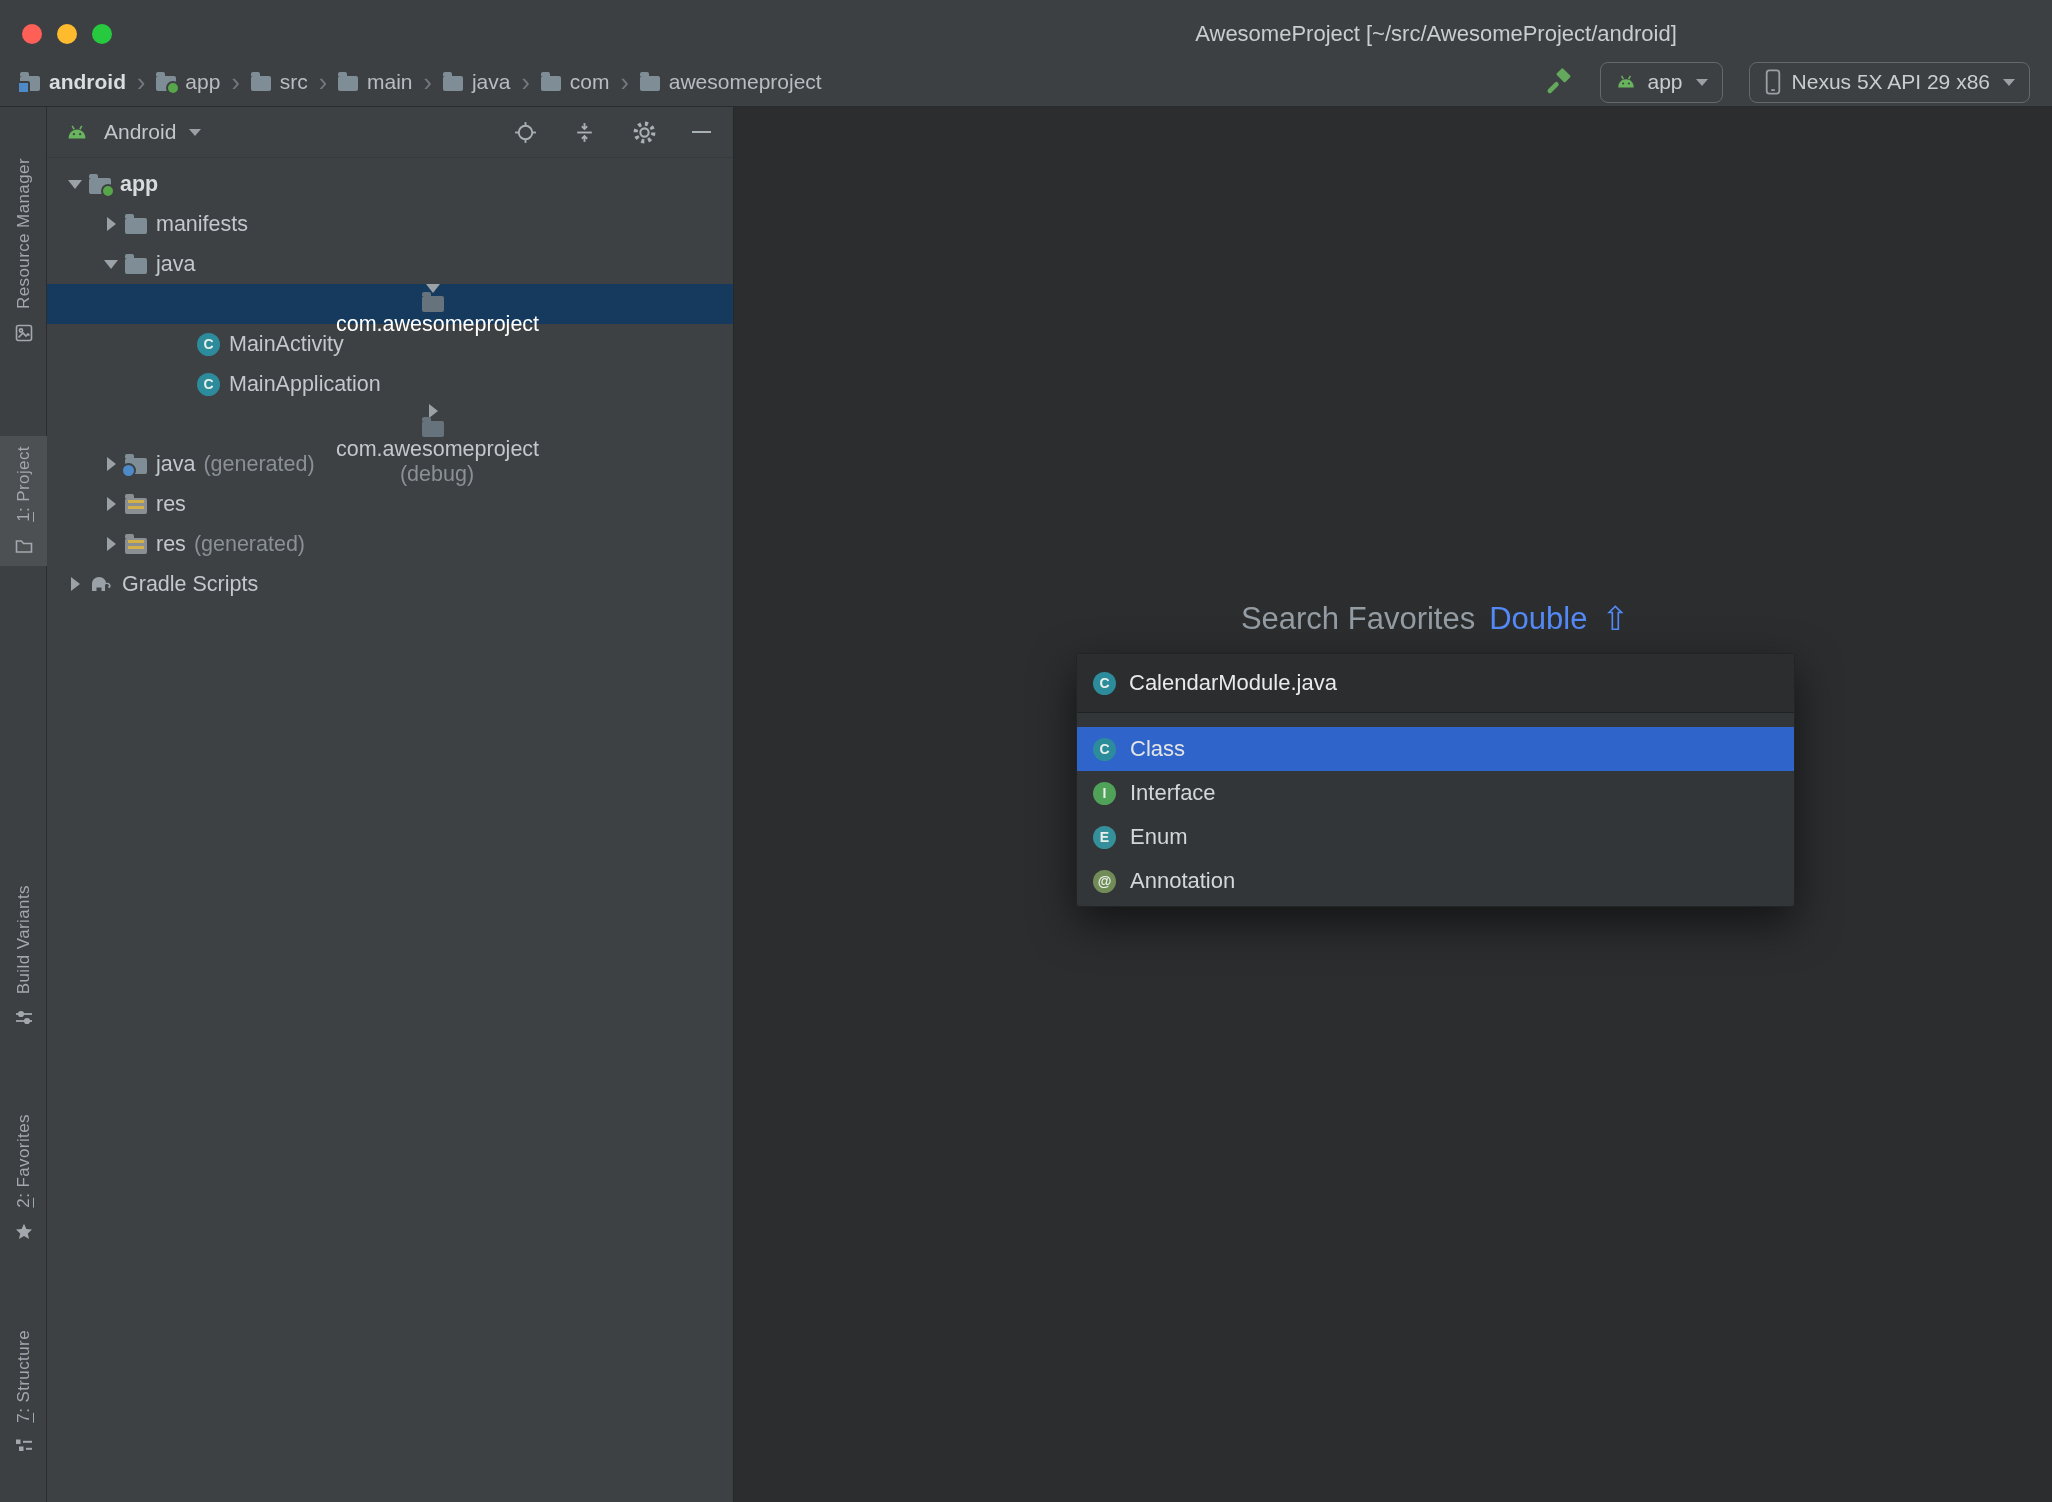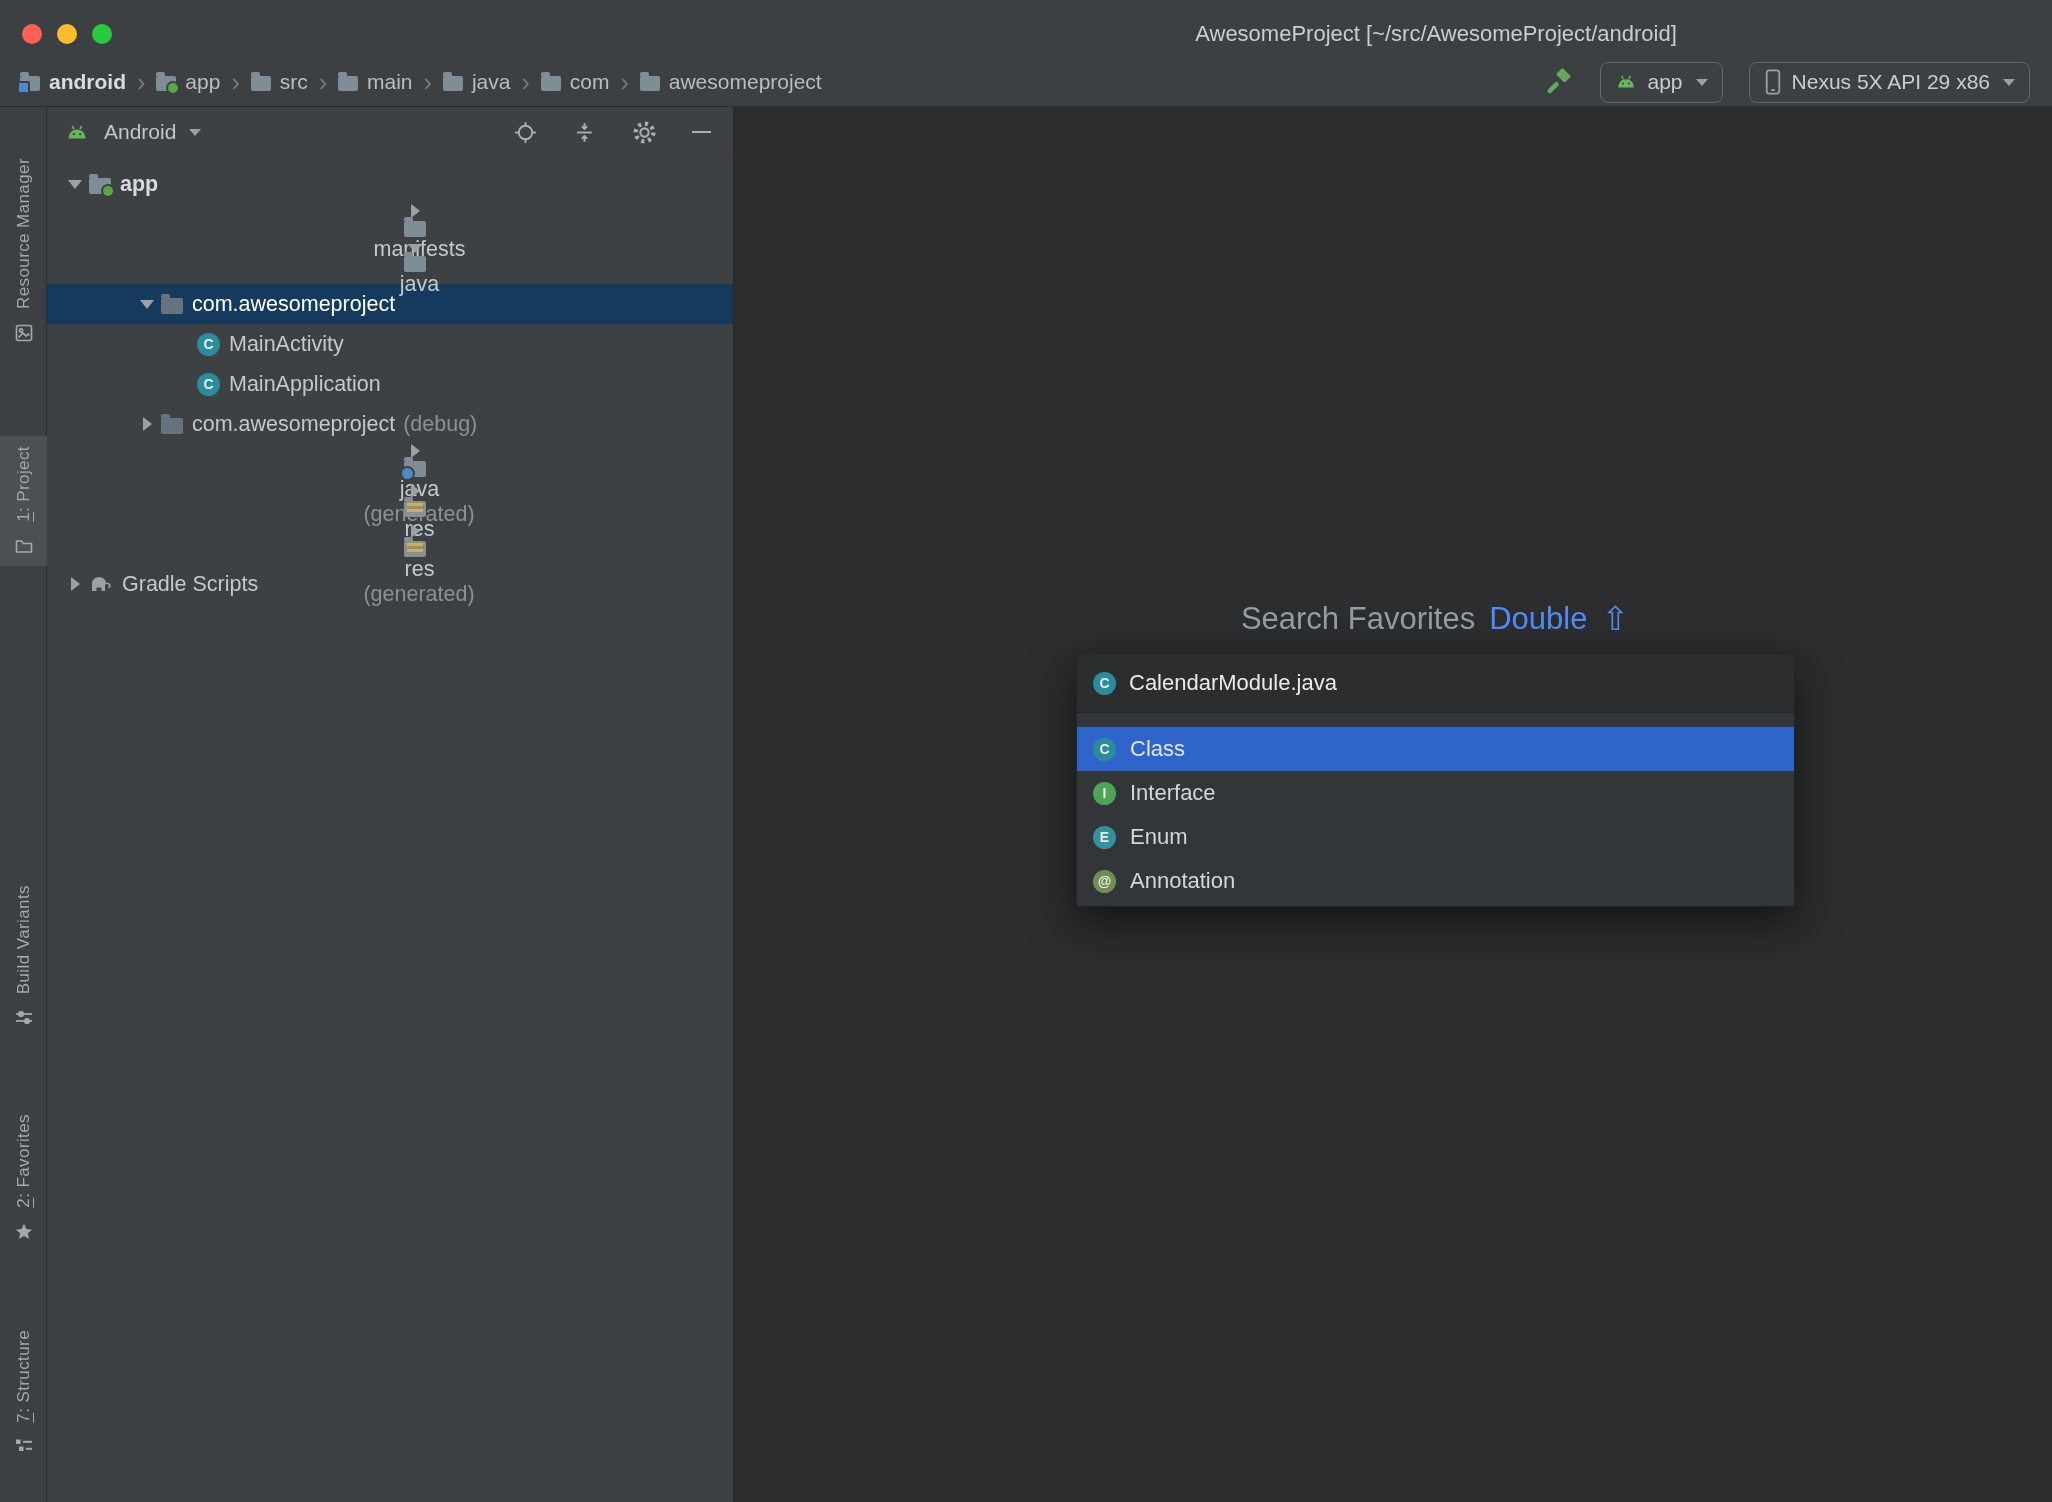--- a/index.html
+++ b/index.html
@@ -56,22 +56,22 @@
   .project-panel{width:687px;background:#3d4144;border-right:1px solid #272829;flex:none;display:flex;flex-direction:column;}
   .panel-header{height:51px;flex:none;display:flex;align-items:center;padding:0 22px 0 18px;gap:10px;border-bottom:1px solid #37393b;}
   .view-label{font-size:21px;color:#c3c7ca;margin-left:5px;}
   .header-icons{margin-left:auto;display:flex;align-items:center;gap:34px;}
   .hicon{display:flex;align-items:center;justify-content:center;cursor:default;}
   .minus-icon-bar{width:19px;height:0;border-top:2px solid #a9b0b4;}
 
   .tree{padding-top:6px;}
   .tree-row{height:40px;display:flex;align-items:center;font-size:21.5px;color:#c3c8cc;cursor:default;}
   .lvl0{padding-left:14px;}
-  .lvl1{padding-left:50px;flex-direction:column;}
-  .lvl2{padding-left:86px;}
+  .lvl1{padding-left:50px;}
+  .lvl2{padding-left:86px;flex-direction:column;}
   .lvl3{padding-left:122px;}
   .tree-row.selected{background:#163a5e;color:#edf0f2;}
   .tw{width:28px;display:flex;align-items:center;justify-content:center;flex:none;}
   .arrow-down{width:0;height:0;border-left:7px solid transparent;border-right:7px solid transparent;border-top:9px solid #9ba2a7;}
   .arrow-right{width:0;height:0;border-top:7px solid transparent;border-bottom:7px solid transparent;border-left:9px solid #9ba2a7;}
   .t-label{margin-left:9px;}
   .t-label.bold{font-weight:bold;color:#d8dbdd;}
   .selected .t-label{color:#ffffff;}
   .t-extra{margin-left:8px;color:#8a9196;}
   .t-extra:empty{display:none;}

